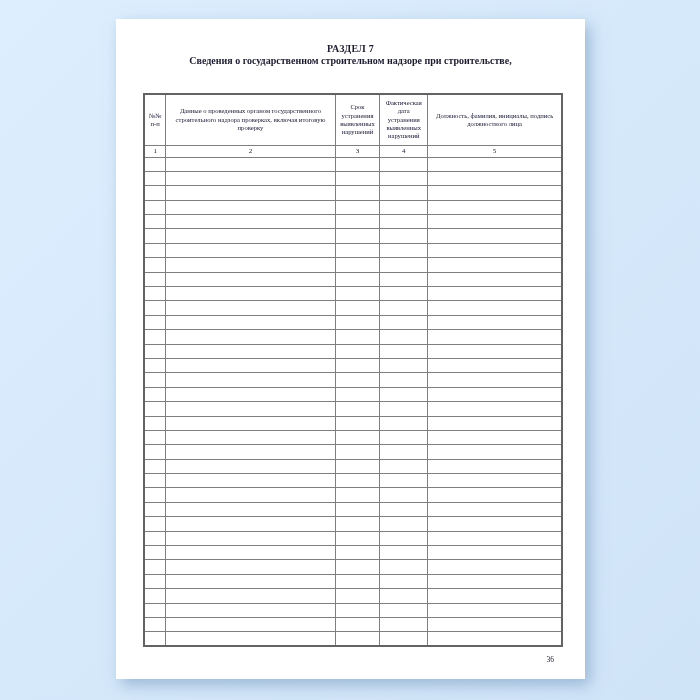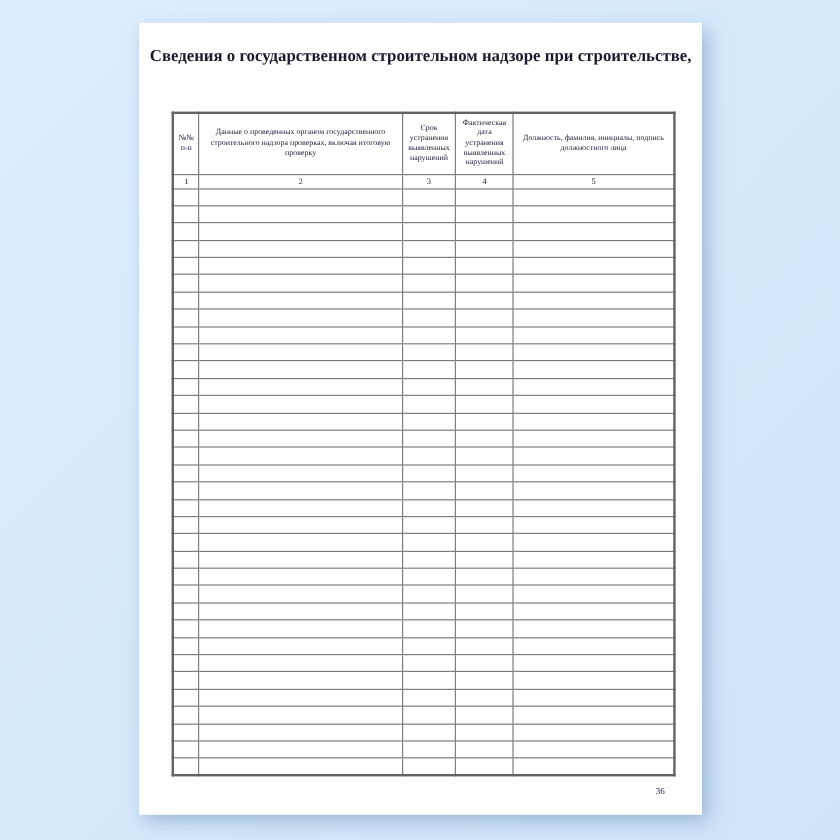--- a/index.html
+++ b/index.html
@@ -29,21 +29,21 @@
     text-align: center;
     font-weight: bold;
     color: #1b1b2e;
   }
   .section-title {
     font-size: 10px;
     line-height: 13px;
     letter-spacing: 0.3px;
   }
   .subtitle {
-    font-size: 14px;
+    font-size: 10px;
     line-height: 11.5px;
   }
   table.supervision {
     position: absolute;
     left: 27px;
     top: 74px;
     width: 420px;
     border-collapse: collapse;
     table-layout: fixed;
     border: 2px solid #636363;
@@ -81,20 +81,21 @@
     color: #20203a;
   }
 </style>
 </head>
 <body>
 
 <div class="canvas">
   <div class="page">
 
     <div class="title-block">
+      <div class="section-title">РАЗДЕЛ 7</div>
       <div class="subtitle">Сведения о государственном строительном надзоре при строительстве,</div>
     </div>
 
     <table class="supervision">
       <colgroup>
         <col style="width:5.24%">
         <col style="width:40.48%">
         <col style="width:10.71%">
         <col style="width:11.43%">
         <col style="width:32.14%">

